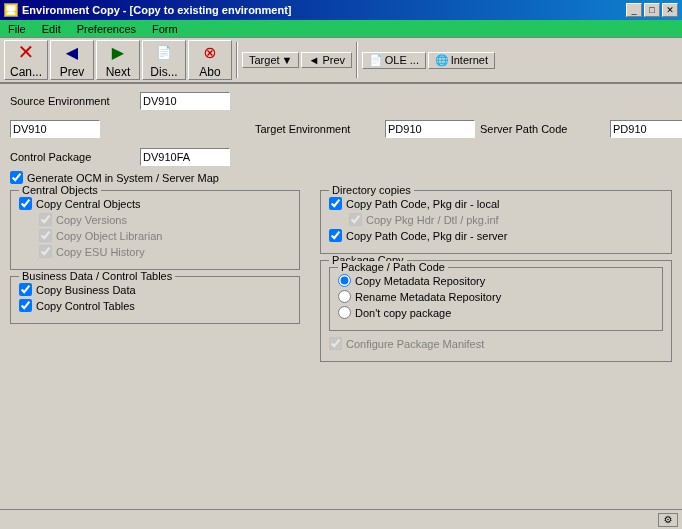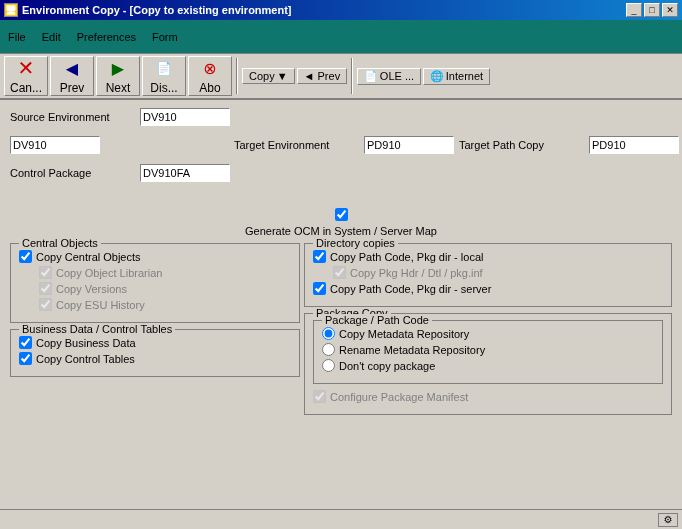--- a/index.html
+++ b/index.html
@@ -48,26 +48,26 @@
       border: 1px solid;
       border-color: #fff #808080 #808080 #fff;
       font-size: 9px;
       display: flex; align-items: center; justify-content: center;
       cursor: pointer;
       color: black;
     }
 
     
     .menu-bar {
-      background: #0f766e;
+      background: #22c55e;
       border-bottom: 1px solid #808080;
       display: flex;
       align-items: center;
       padding: 1px 4px;
-      height: 34px;
+      height: 18px;
       gap: 8px;
     }
     .menu-item {
       font-size: 11px;
       padding: 1px 4px;
       cursor: pointer;
       color: #000;
     }
 
     
@@ -189,26 +189,25 @@
       font-size: 11px;
     }
     .radio-row input[type=radio] { width: 13px; height: 13px; }
 
     .generate-check {
       display: flex;
       align-items: center;
       gap: 4px;
       font-size: 11px;
       margin-bottom: 6px;
-      flex-direction: column;
     }
 
     .bottom-area {
       display: flex;
-      gap: 4px;
+      gap: 20px;
     }
     .left-col {
       width: 290px;
     }
     .right-col {
       flex: 1;
     }
 
     .indent {
       margin-left: 20px;
@@ -275,40 +274,40 @@
     <div class="toolbar-icon" style="font-size:13px;">📄</div>
     <span class="toolbar-label">Dis...</span>
   </div>
   <div class="toolbar-btn">
     <div class="toolbar-icon" style="color:#cc0000; font-size:16px;">⊗</div>
     <span class="toolbar-label">Abo</span>
   </div>
   <div class="toolbar-separator"></div>
 
   <div class="links-btn">
-    <span>Copy</span>
+    <span>Target</span>
     <span>▼</span>
   </div>
   <div class="links-btn">
     <span>◄ Prev</span>
   </div>
   <div class="toolbar-separator"></div>
   <div class="links-btn">
     <span>📄</span>
     <span>OLE ...</span>
   </div>
   <div class="links-btn">
     <span>🌐</span>
     <span>Internet</span>
   </div>
 </div>
 
 <div class="main-content">
 
-  <div style="display:flex; gap:4px; margin-bottom:21px;">
+  <div style="display:flex; gap:25px; margin-bottom:0;">
 
     <div style="display:flex; flex-direction:column; gap:5px;">
       <div class="form-row">
         <span class="form-label">Source Environment</span>
         <input class="form-input" type="text" value="DV910" style="">
       </div>
       <div class="form-row">
         <input class="form-input" type="text" value="DV910" style="">
       </div>
       <div class="form-row">
@@ -316,21 +315,21 @@
         <input class="form-input" type="text" value="DV910FA" style="">
       </div>
     </div>
 
     <div style="display:flex; gap:5px;">
       <div class="form-row">
         <span class="form-label">Target Environment</span>
         <input class="form-input" type="text" value="PD910" style="">
       </div>
       <div class="form-row">
-        <span class="form-label">Target Path Copy</span>
+        <span class="form-label">Server Path Code</span>
         <input class="form-input" type="text" value="PD910" style="">
       </div>
       <div class="form-row">
         <span class="form-label">Target Package</span>
       </div>
     </div>
   </div>
 
   <div class="generate-check checkbox-row">
     <input type="checkbox" checked="" style="">
@@ -343,25 +342,25 @@
 
       <div class="group-box">
         <span class="group-box-title">Central Objects</span>
         <div class="checkbox-row">
           <input type="checkbox" checked="" style="">
           <span>Copy Central Objects</span>
         </div>
         <div class="indent">
           <div class="checkbox-row checkbox-row-disabled">
             <input type="checkbox" checked="" disabled="" style="">
-            <span>Copy Object Librarian</span>
+            <span>Copy Versions</span>
           </div>
           <div class="checkbox-row checkbox-row-disabled">
             <input type="checkbox" checked="" disabled="" style="">
-            <span>Copy Versions</span>
+            <span>Copy Object Librarian</span>
           </div>
           <div class="checkbox-row checkbox-row-disabled">
             <input type="checkbox" checked="" disabled="" style="">
             <span>Copy ESU History</span>
           </div>
         </div>
       </div>
 
       <div class="group-box">
         <span class="group-box-title">Business Data / Control Tables</span>

